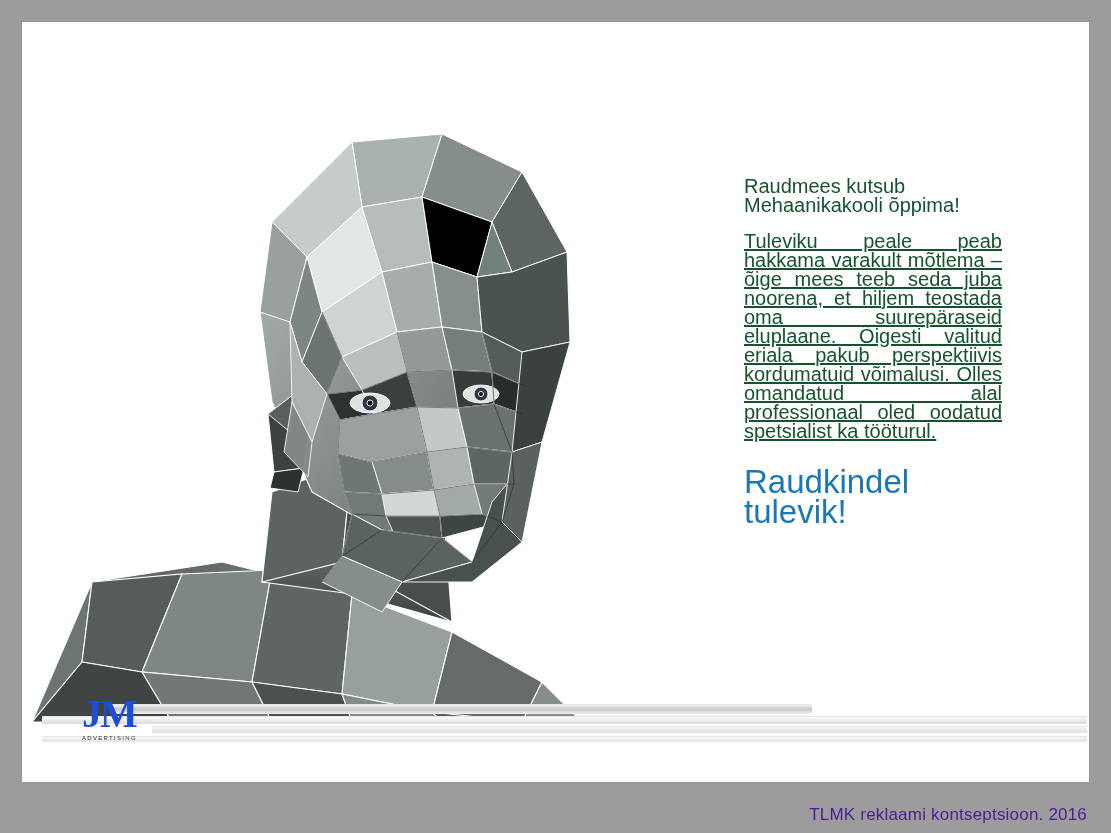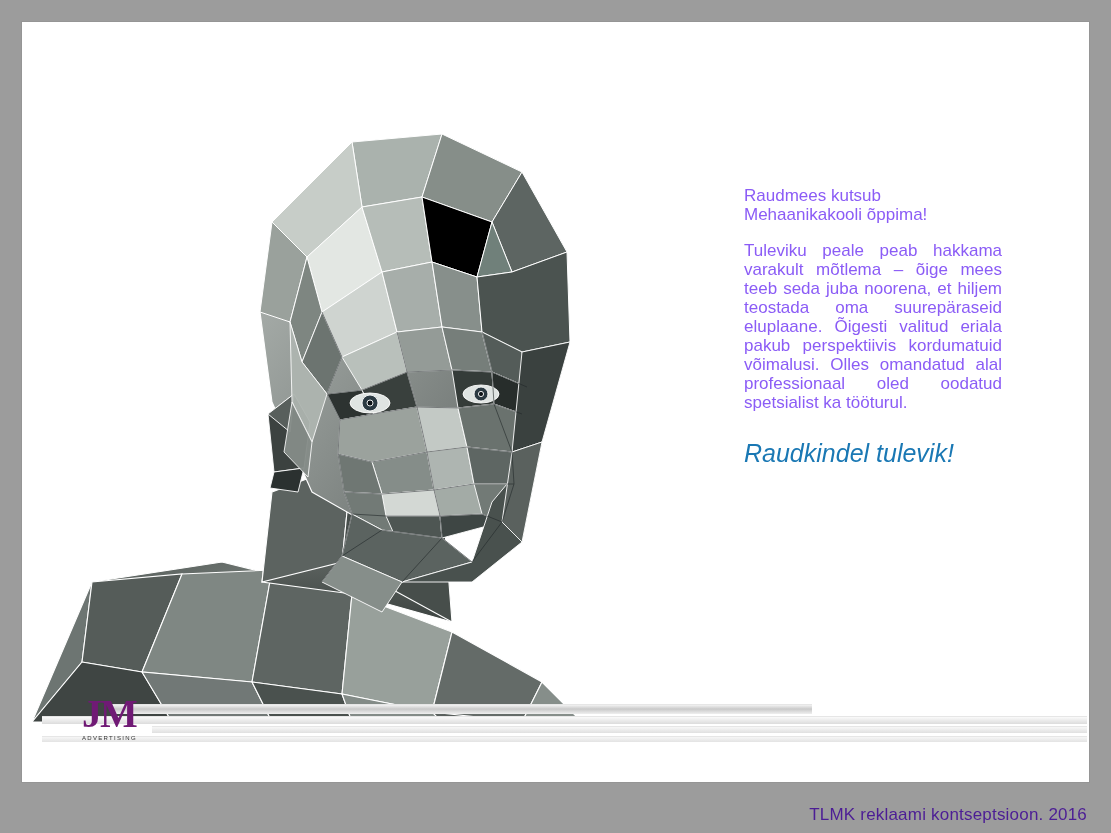--- a/index.html
+++ b/index.html
@@ -67,55 +67,55 @@
     position: absolute;
     left: 60px;
     top: 672px;
     width: 90px;
     height: 60px;
   }
   .logo-mark {
     font-family: "Liberation Serif", serif;
     font-size: 40px;
     font-weight: bold;
-    color: #701a75;
+    color: #1d4ed8;
     letter-spacing: -2px;
     line-height: 40px;
   }
   .logo-sub {
     font-size: 6px;
     letter-spacing: 1.3px;
     color: #333;
     margin-top: 1px;
   }
 
   
   .copy {
     position: absolute;
     left: 722px;
     top: 150px;
     width: 258px;
     color: #1c6ea4;
   }
   .copy p {
-    margin: 14px 0 17px 0;
-    font-size: 17px;
+    margin: 5px 0 17px 0;
+    font-size: 20px;
     line-height: 19px;
-    color: #8b5cf6;
+    color: #14532d;
   }
   .copy p.just {
     text-align: justify;
     text-align-last: left;
+    text-decoration: underline;
   }
   .headline {
     margin-top: 26px;
-    font-size: 25px;
+    font-size: 33px;
     line-height: 30px;
     color: #1a78b4;
-    font-style: italic;
   }
 
   
   .caption {
     position: absolute;
     right: 24px;
     bottom: 8px;
     font-size: 17px;
     color: #4c1d95;
     letter-spacing: 0.2px;

